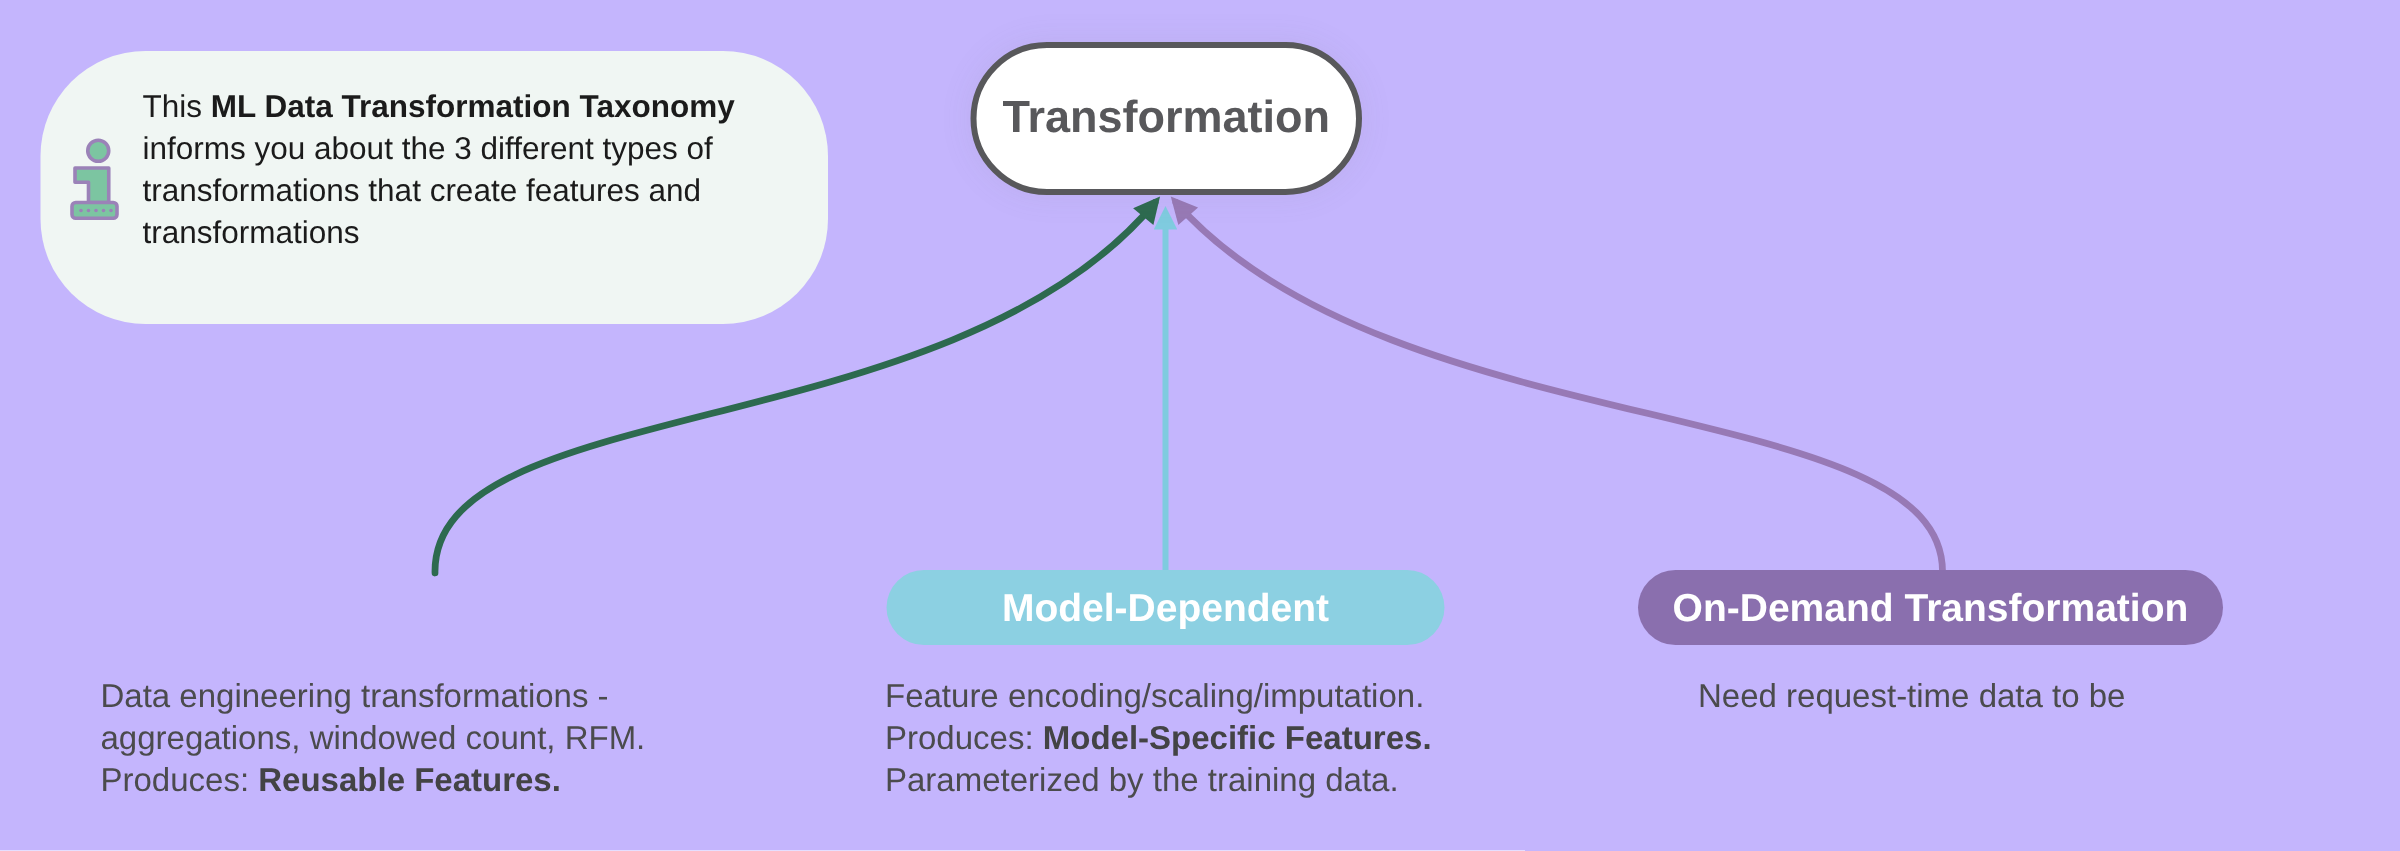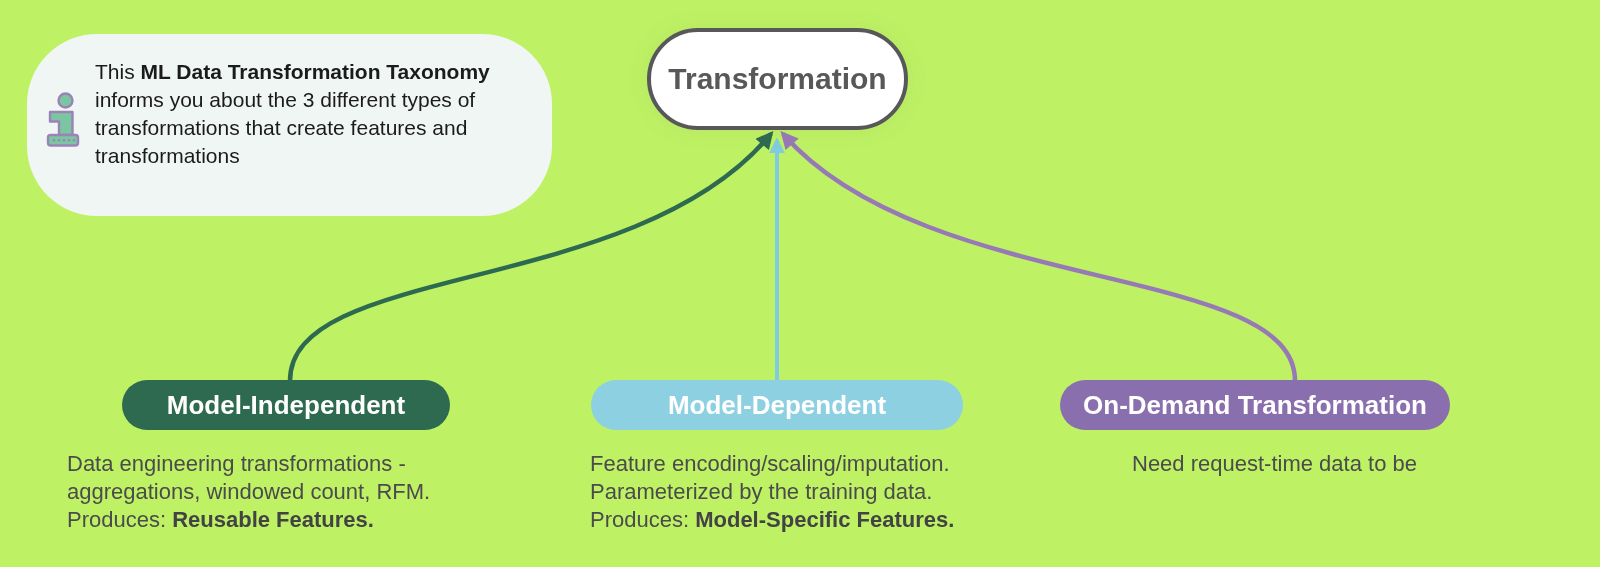--- a/index.html
+++ b/index.html
@@ -1,20 +1,20 @@
 <!DOCTYPE html>
 <html><head>
 <meta charset="utf-8">
 <style>
   html, body { margin: 0; padding: 0; background: #ffffff; }
   .canvas {
     position: relative;
     width: 1600px;
     height: 567px;
-    background: #bef264;
+    background: #c4b5fd;
     overflow: hidden;
     font-family: "Liberation Sans", sans-serif;
   }
   .edges-layer {
     position: absolute;
     left: 0; top: 0;
     width: 1600px; height: 567px;
   }
   
   .info-box {
@@ -66,21 +66,21 @@
     display: flex;
     align-items: center;
     justify-content: center;
     font-size: 26px;
     font-weight: bold;
     color: #ffffff;
     white-space: nowrap;
   }
   .pill.mi { left: 122px;  width: 328px; }
   .pill.md { left: 591px;  width: 372px; }
-  .pill.od { left: 1060px; width: 390px; }
+  .pill.od { left: 1092px; width: 390px; }
   
   .desc {
     position: absolute;
     top: 450px;
     font-size: 22px;
     line-height: 28px;
     color: #4b4b4d;
   }
   .desc .line { white-space: nowrap; }
   .desc b { font-weight: bold; color: #434345; margin-top: 29px; }
@@ -130,37 +130,36 @@
         <span>This </span><b>ML Data Transformation Taxonomy</b>
       </div>
       <div class="line">informs you about the 3 different types of</div>
       <div class="line">transformations that create features and</div>
       <div class="line">transformations</div>
     </div>
   </div>
 
   <div class="root-node">Transformation</div>
 
-  <div class="pill mi" style="background-color: rgb(45, 106, 79);">Model-Independent</div>
   <div class="pill md" style="background-color: rgb(140, 208, 226);">Model-Dependent</div>
   <div class="pill od" style="background-color: rgb(138, 111, 174);">On-Demand Transformation</div>
 
   <div class="desc mi">
     <div class="line">Data engineering transformations -</div>
     <div class="line">aggregations, windowed count, RFM.</div>
     <div class="line">
       <span>Produces: </span><b>Reusable Features</b><b>.</b>
     </div>
   </div>
 
   <div class="desc md">
     <div class="line">Feature encoding/scaling/imputation.</div>
-    <div class="line">Parameterized by the training data.</div>
     <div class="line">
       <span>Produces: </span><b>Model-Specific Features</b><b>.</b>
     </div>
+    <div class="line">Parameterized by the training data.</div>
   </div>
 
   <div class="desc od">
     <div class="line">Need request-time data to be</div>
   </div>
 
 </div>
 
 </body></html>

